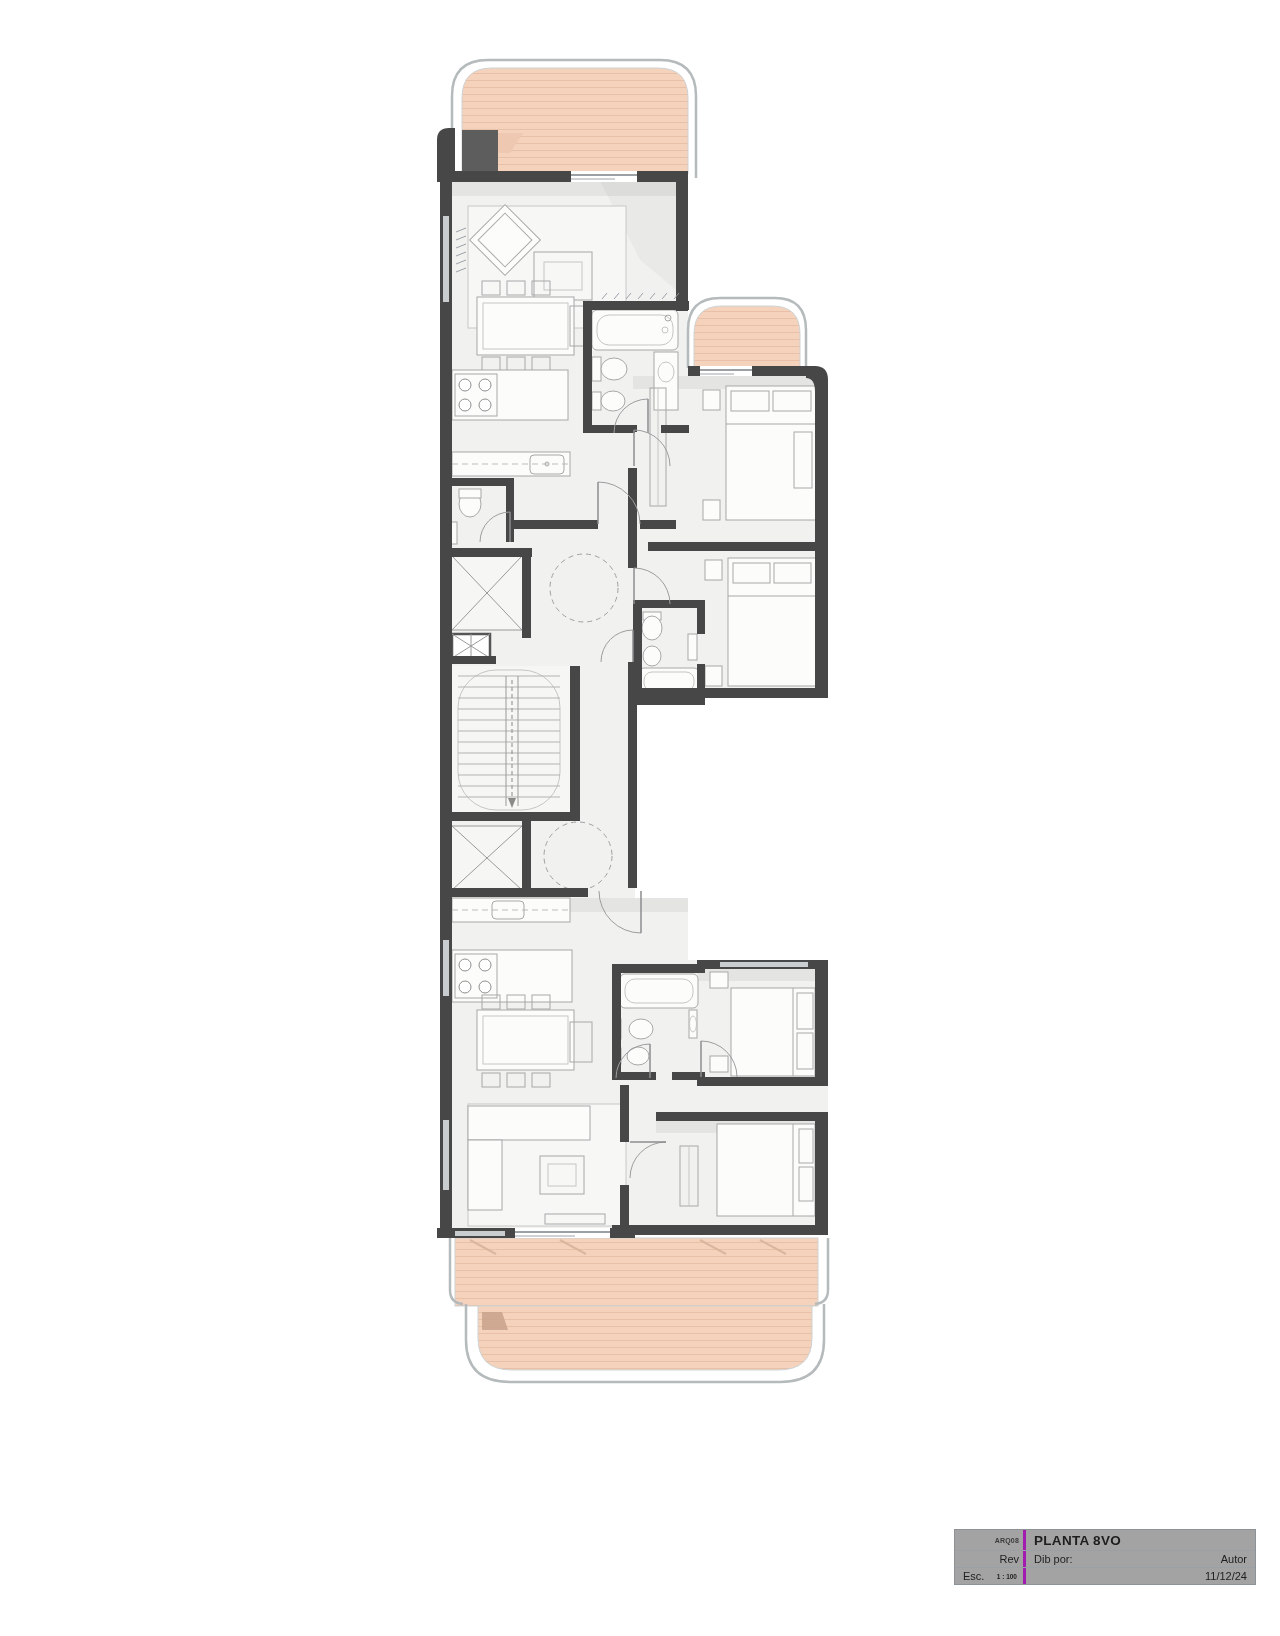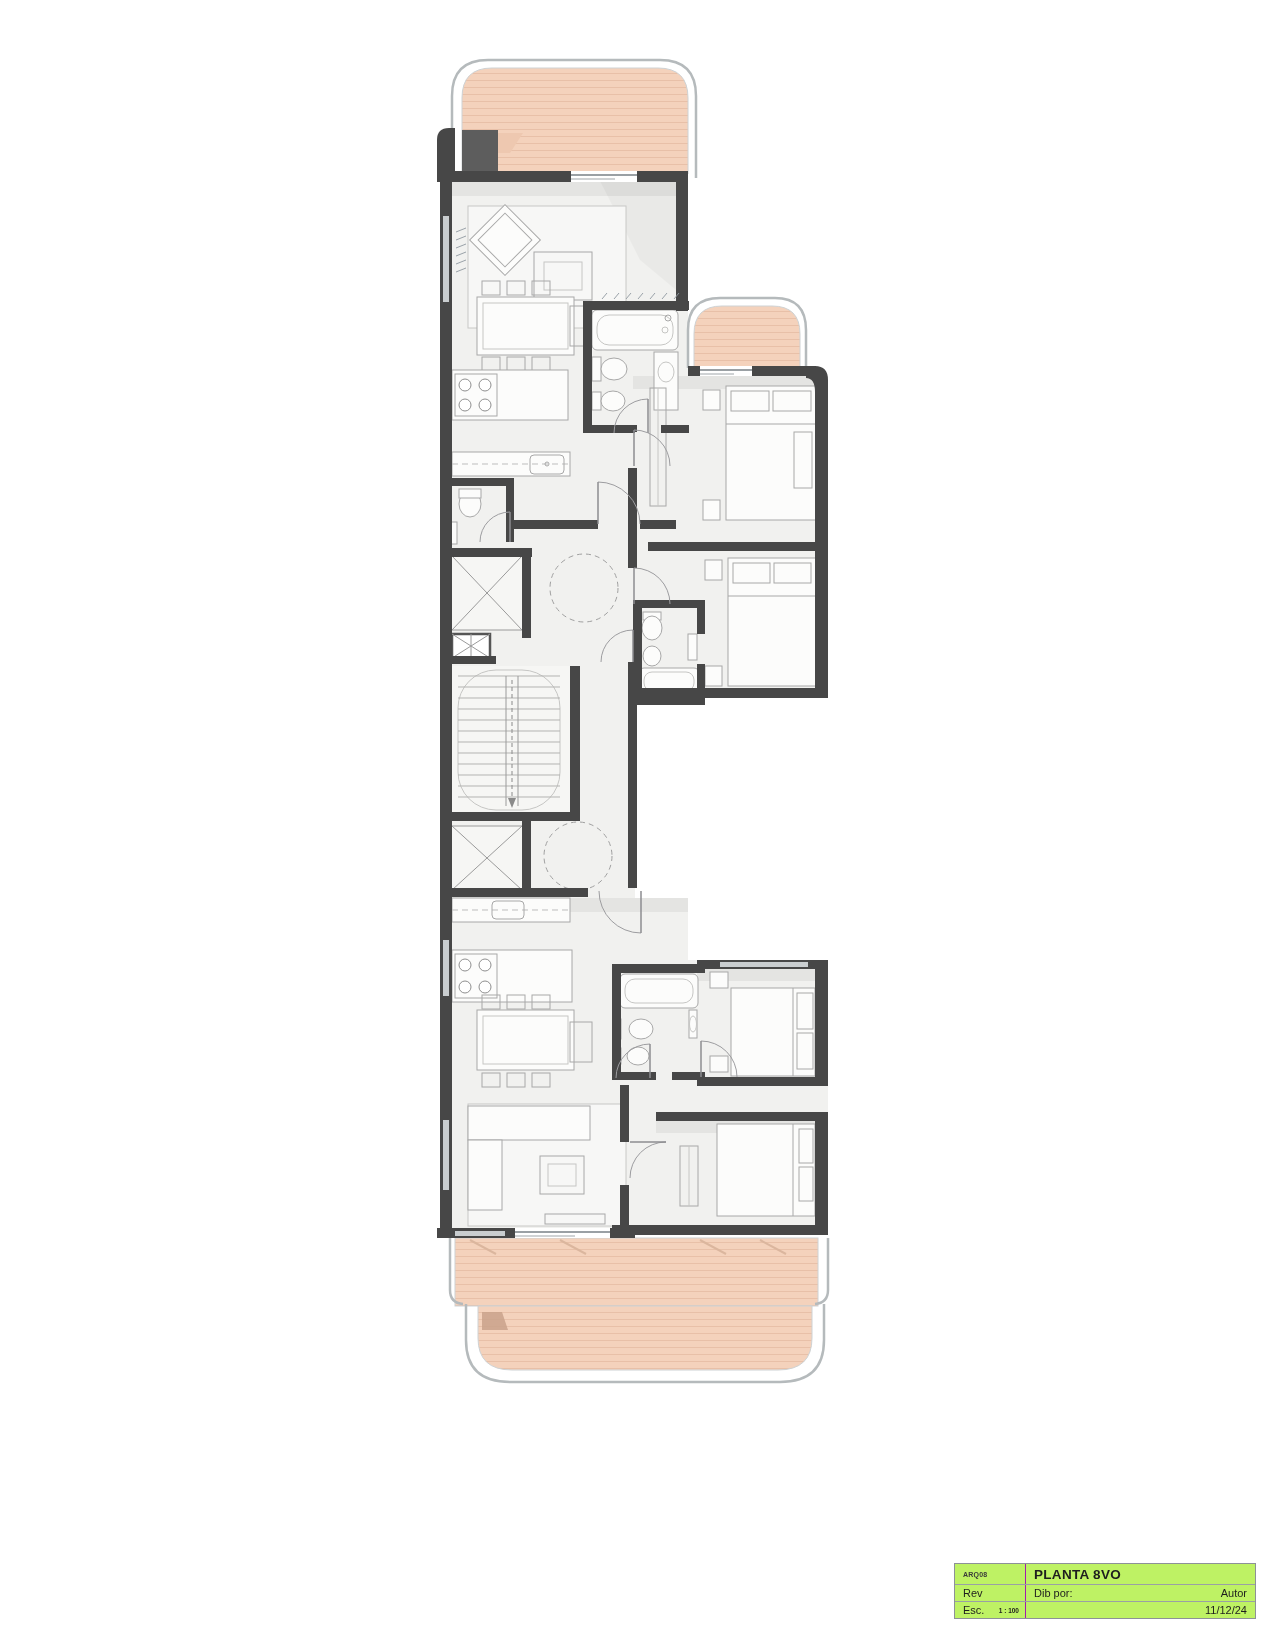--- a/index.html
+++ b/index.html
@@ -31,26 +31,26 @@
   .xline{stroke:#9a9a9a;stroke-width:1;}
   .tread{stroke:#b3b3b1;stroke-width:1;fill:none;}
   .burn{fill:#ffffff;stroke:#8f8f8f;stroke-width:1;}
   .win{fill:#c9cdcf;}
   .deck-base{fill:var(--balcony,#f4d2bc);}
   .deck-line{stroke:var(--balcony-stripe,#e8c0a8);stroke-width:1;}
   .wedge{fill:#c9a28b;opacity:.85;}
   .divmark{stroke:#dbb69e;stroke-width:2;}
 
   
-  .tblock{position:absolute;left:954px;top:1563px;width:302px;height:56px;
-          border:1px solid #8d9297;box-sizing:border-box;color:#1e1e1e;background:#bef264;}
+  .tblock{position:absolute;left:954px;top:1529px;width:302px;height:56px;
+          border:1px solid #8d9297;box-sizing:border-box;color:#1e1e1e;background:#a3a3a3;}
   .tb-row{display:flex;box-sizing:border-box;border-bottom:1px solid #9aa0a5;}
   .tb-row:last-child{border-bottom:none;gap:44px;}
-  .tb-left{width:71px;flex:0 0 71px;border-right:1px solid #a21caf;box-sizing:border-box;
-           display:flex;align-items:center;padding:0 4px 0 8px;}
+  .tb-left{width:71px;flex:0 0 71px;border-right:3px solid #a21caf;box-sizing:border-box;
+           display:flex;align-items:center;padding:0 4px 0 8px;justify-content:flex-end;}
   .tb-right{flex:1;display:flex;align-items:center;justify-content:space-between;
             box-sizing:border-box;padding:0 8px;}
   .tb-r1{height:21px;}
   .tb-r2{height:17px;}
   .tb-r3{height:16px;}
   .tb-code{font-size:7px;font-weight:bold;color:#3a3a3a;letter-spacing:.2px;}
   .tb-title{font-size:13.5px;font-weight:bold;letter-spacing:.3px;}
   .tb-small{font-size:11px;}
   .tb-scale{font-size:6.5px;font-weight:bold;margin-left:auto;margin-right:2px;}
 </style>

